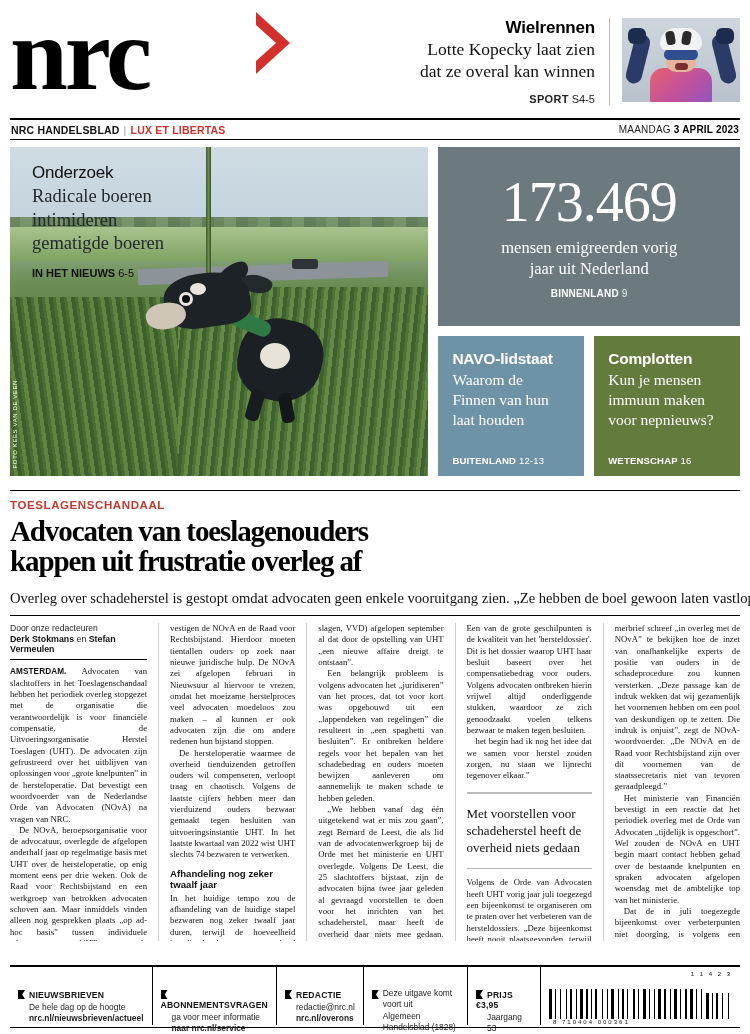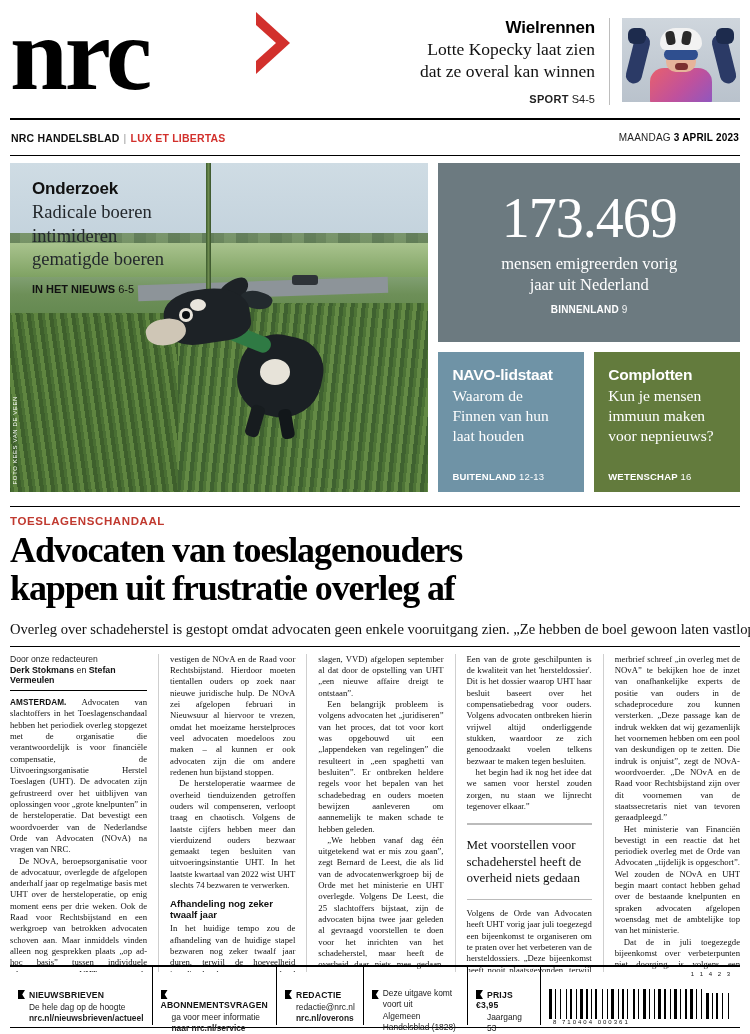--- a/index.html
+++ b/index.html
@@ -72,21 +72,21 @@
   .cyc-body { position:absolute; left:28px; top:50px; width:62px; height:36px; background: linear-gradient(135deg,#e8606d,#c0519c 55%,#8e57c0); border-radius:14px 14px 4px 4px; }
   .cyc-arm-l { position:absolute; left:8px; top:16px; width:16px; height:50px; background:#2b3a66; border-radius:8px; transform: rotate(14deg); }
   .cyc-arm-r { position:absolute; left:94px; top:16px; width:16px; height:50px; background:#2b3a66; border-radius:8px; transform: rotate(-14deg); }
   .cyc-fist-l { position:absolute; left:6px; top:10px; width:18px; height:16px; background:#1d2b4d; border-radius:6px; }
   .cyc-fist-r { position:absolute; left:94px; top:10px; width:18px; height:16px; background:#1d2b4d; border-radius:6px; }
 
   
   .identbar {
     border-top: 2px solid #000;
     border-bottom: 1px solid #000;
-    height: 38px;
+    height: 22px;
     display: flex; align-items: center; justify-content: space-between;
     padding: 0 1px;
   }
   .ident-left { font-size: 10.5px; font-weight: bold; letter-spacing: 0.2px; }
   .ident-left .sep { color: #999; font-weight: normal; margin: 0 4px; }
   .ident-left .motto { color: #d2302c; }
   .ident-right { font-size: 10px; color: #222; letter-spacing: 0.2px; }
   .ident-right b { color: #000; }
 
   
@@ -116,21 +116,21 @@
   .cow-ear2 { position:absolute; left:110px; top:6px; width:32px; height:18px; background:#232a2e; border-radius:60% 30% 60% 30%; transform: rotate(18deg); }
   .cow-spot { position:absolute; left:60px; top:14px; width:16px; height:12px; background:#e9e5dc; border-radius:50%; }
   .cow-eye { position:absolute; left:52px; top:26px; width:8px; height:8px; background:#0c0f11; border-radius:50%; box-shadow: 0 0 0 3px #e9e5dc; }
   .cow-collar { position:absolute; left:96px; top:46px; width:46px; height:16px; background:#2f7a44; border-radius:8px; transform: rotate(22deg); }
   .cow-body { position:absolute; left:108px; top:50px; width:84px; height:82px; background:#1b2024; border-radius:46% 40% 48% 44%; transform: rotate(12deg); }
   .cow-bodyspot { position:absolute; left:130px; top:74px; width:30px; height:26px; background:#e7e3d9; border-radius:50%; }
   .cow-leg1 { position:absolute; left:118px; top:120px; width:14px; height:32px; background:#171c1f; border-radius:5px; transform: rotate(16deg); }
   .cow-leg2 { position:absolute; left:150px; top:124px; width:13px; height:30px; background:#12171a; border-radius:5px; transform: rotate(-10deg); }
 
   .photo-overlay { position: relative; padding: 16px 0 0 22px; z-index: 3; }
-  .ov-kicker { font-size: 17px; font-weight: bold; color: #111; letter-spacing: -0.2px; }
+  .ov-kicker { font-size: 17px; font-weight: normal; color: #111; letter-spacing: -0.2px; }
   .ov-head {
     font-family: "Liberation Serif", serif;
     font-size: 18.5px; line-height: 1.28; color: #23282c; margin-top: 2px;
   }
   .ov-ref { margin-top: 11px; font-size: 11px; color: #111; }
   .photo-credit {
     position: absolute; left: 2px; bottom: 8px; z-index: 4;
     writing-mode: vertical-rl; transform: rotate(180deg);
     font-size: 6px; letter-spacing: 0.6px; color: #ffffff;
   }
@@ -155,21 +155,21 @@
   .cbox-kicker { font-size: 15.5px; font-weight: bold; letter-spacing: -0.2px; }
   .cbox-head { font-family:"Liberation Serif", serif; font-size: 15.5px; line-height:1.3; margin-top: 2px; }
   .cbox-ref { margin-top: auto; font-size: 9.5px; letter-spacing: 0.2px; }
 
   
   .lead { margin-top: 14px; border-top: 1px solid #000; padding-top: 8px; }
   .lead-kicker { color:#c0392f; font-size: 11.5px; font-weight: bold; letter-spacing: 0.6px; }
   .lead-head {
     font-family:"Liberation Serif", serif;
     font-weight: bold;
-    font-size: 36px; line-height: 1.05;
+    font-size: 29px; line-height: 1.05;
     letter-spacing: -1.1px;
     margin-top: 5px;
     color: #000;
   }
   .lead-stand {
     font-family:"Liberation Serif", serif;
     font-size: 14.6px; line-height: 1.25;
     margin-top: 12px; padding-bottom: 8px;
     border-bottom: 1px solid #000;
     white-space: nowrap;

